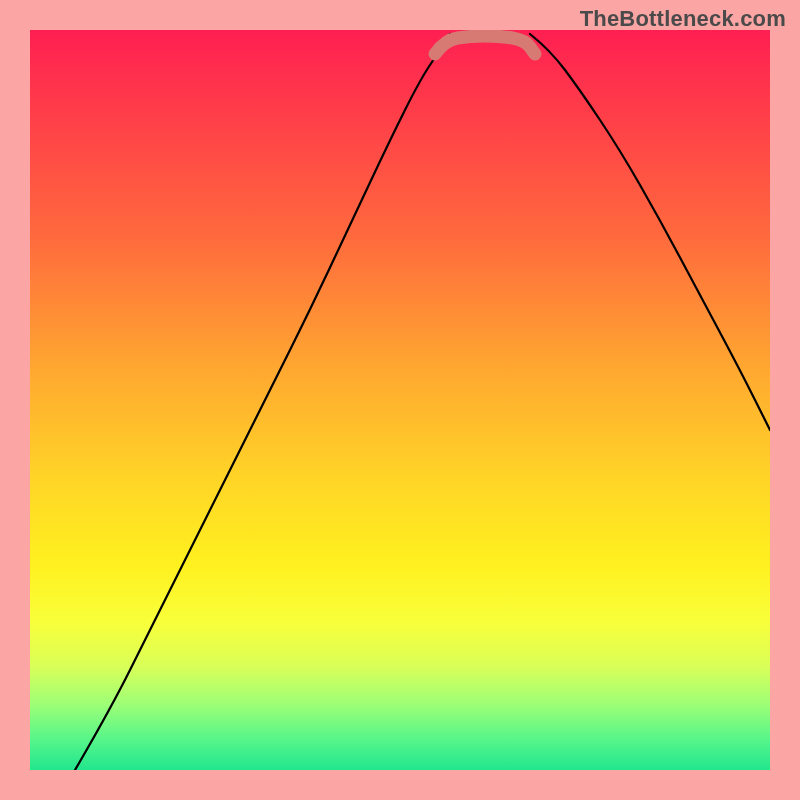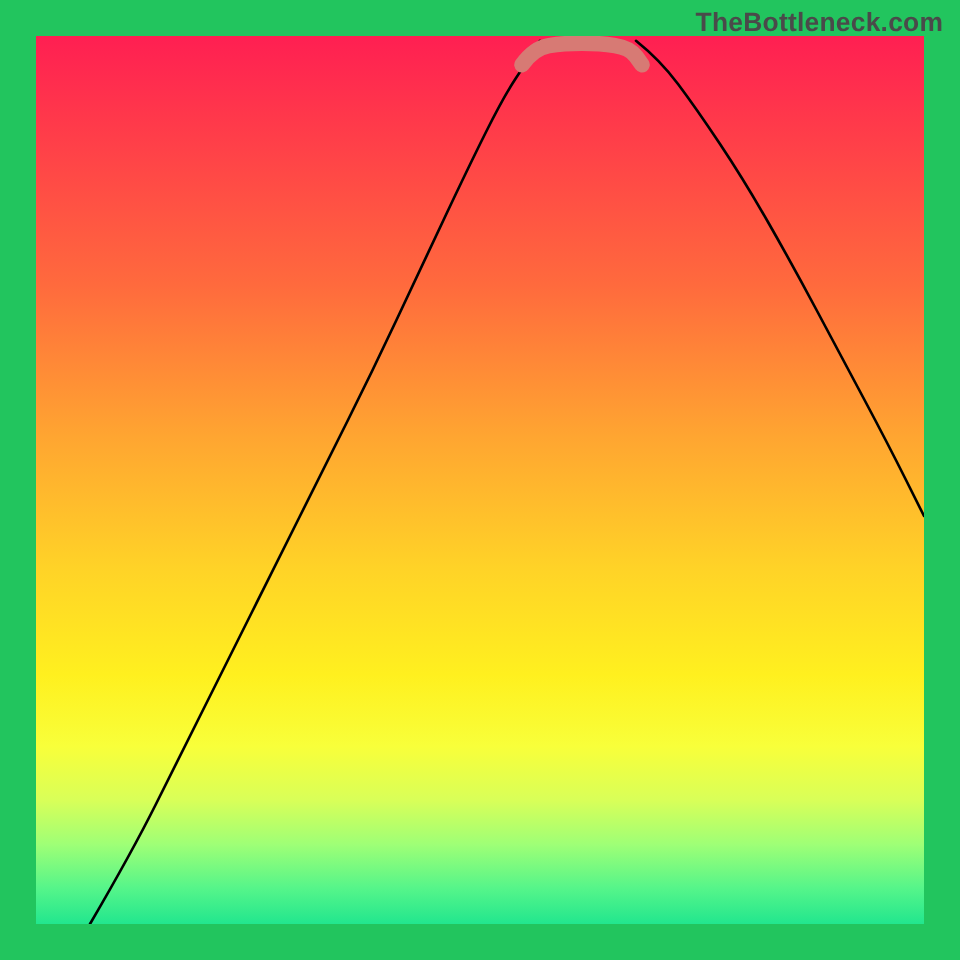--- a/index.html
+++ b/index.html
@@ -8,21 +8,21 @@
     width: 800px;
     height: 800px;
     background: #000;
     overflow: hidden;
     font-family: Arial, Helvetica, sans-serif;
   }
   .stage {
     position: relative;
     width: 800px;
     height: 800px;
-    background: #22c55e;
+    background: #fca5a5;
   }
   .watermark {
     position: absolute;
     top: 6px;
     right: 14px;
     color: #4a4a4a;
     font-size: 22px;
     font-weight: 600;
     letter-spacing: 0.2px;
     pointer-events: none;

